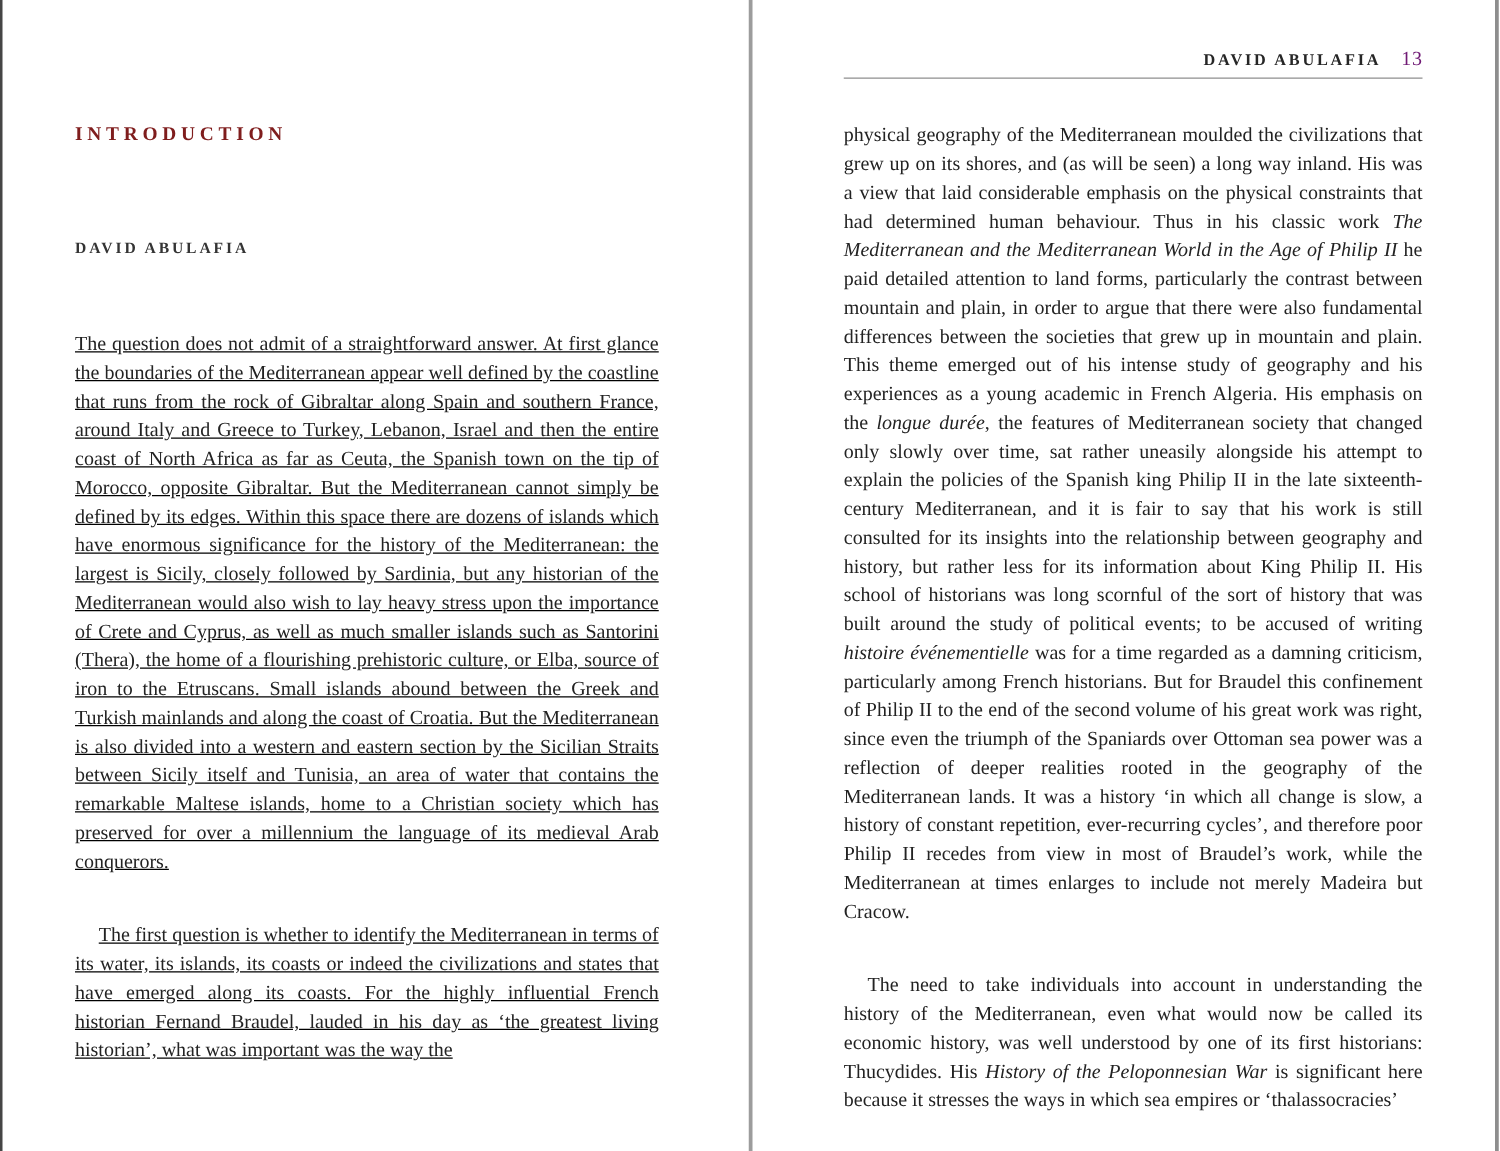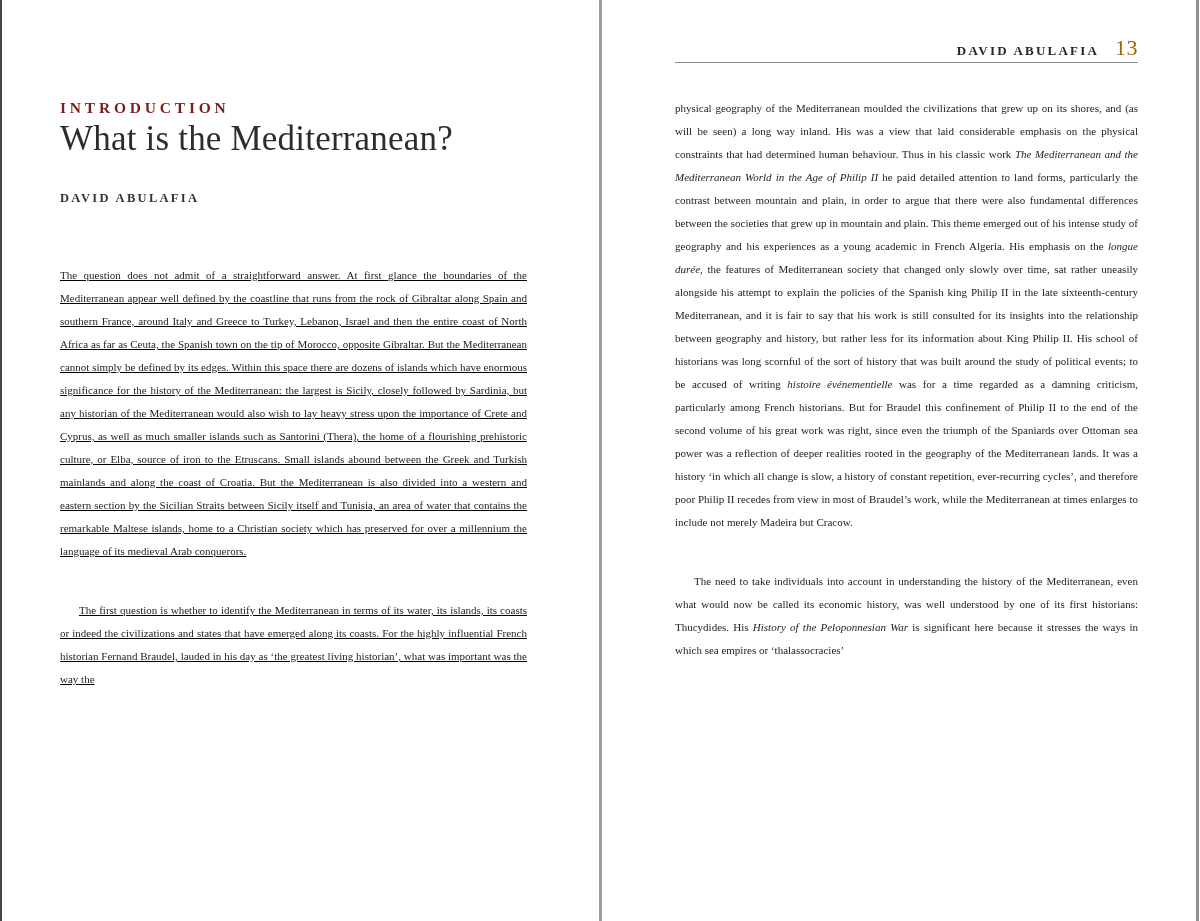--- a/index.html
+++ b/index.html
@@ -69,61 +69,60 @@
     text-align: right;
     line-height: 16px;
   }
   .rh-author {
     font-weight: bold;
     font-size: 13px;
     letter-spacing: 2.2px;
     color: #262626;
   }
   .rh-page {
-    font-size: 22px;
+    font-size: 16px;
     margin-left: 16px;
-    color: #a16207;
+    color: #701a75;
     letter-spacing: 0.5px;
   }
   .header-rule {
     position: absolute;
     top: 62px; left: 0;
     width: 100%;
     height: 1px;
     background: #8f8f8f;
   }
 
   .body-text {
     position: absolute;
     left: 0;
     width: 100%;
   }
   .page-left  .body-text { top: 264px; text-decoration: underline; }
   .page-right .body-text { top: 97px; }
   .body-text p {
     margin: 0;
-    font-size: 11px;
+    font-size: 16px;
     line-height: 23px;
     text-align: justify;
     color: #232323;
   }
   .body-text p.indent { text-indent: 19px; margin-top: 36px; }
   .body-text em { font-style: italic; }
 </style>
 </head>
 <body>
 
 <div class="spread">
   <div class="edge edge-left"></div>
   <div class="gutter"></div>
   <div class="edge edge-right"></div>
 
   <section class="page page-left">
     <div class="kicker">INTRODUCTION</div>
-    <h1 class="title">What is the Mediterranean?</h1>
     <div class="author">DAVID ABULAFIA</div>
     <div class="body-text">
         <p><span>The question does not admit of a straightforward answer. At first glance the boundaries of the Mediterranean appear well defined by the coastline that runs from the rock of Gibraltar along Spain and southern France, around Italy and Greece to Turkey, Lebanon, Israel and then the entire coast of North Africa as far as Ceuta, the Spanish town on the tip of Morocco, opposite Gibraltar. But the Mediterranean cannot simply be defined by its edges. Within this space there are dozens of islands which have enormous significance for the history of the Mediterranean: the largest is Sicily, closely followed by Sardinia, but any historian of the Mediterranean would also wish to lay heavy stress upon the importance of Crete and Cyprus, as well as much smaller islands such as Santorini (Thera), the home of a flourishing prehistoric culture, or Elba, source of iron to the Etruscans. Small islands abound between the Greek and Turkish mainlands and along the coast of Croatia. But the Mediterranean is also divided into a western and eastern section by the Sicilian Straits between Sicily itself and Tunisia, an area of water that contains the remarkable Maltese islands, home to a Christian society which has preserved for over a millennium the language of its medieval Arab conquerors.</span></p>
         <p class="indent"><span>The first question is whether to identify the Mediterranean in terms of its water, its islands, its coasts or indeed the civilizations and states that have emerged along its coasts. For the highly influential French historian Fernand Braudel, lauded in his day as ‘the greatest living historian’, what was important was the way the</span></p>
       </div>
   </section>
 
   <section class="page page-right">
     <div class="running-header">
       <span class="rh-author">DAVID ABULAFIA</span><span class="rh-page">13</span>

